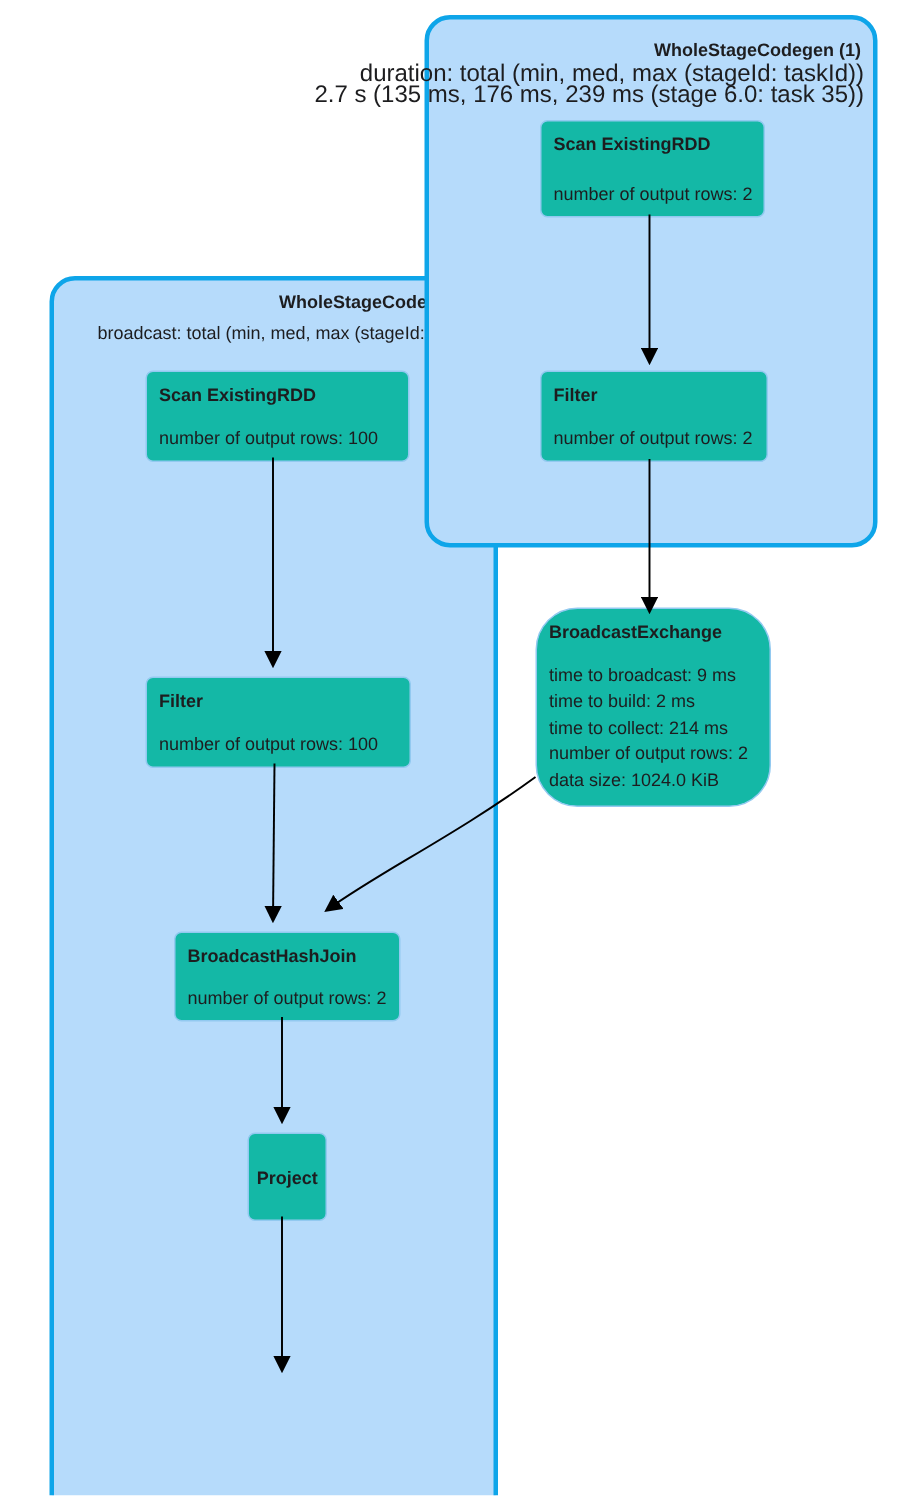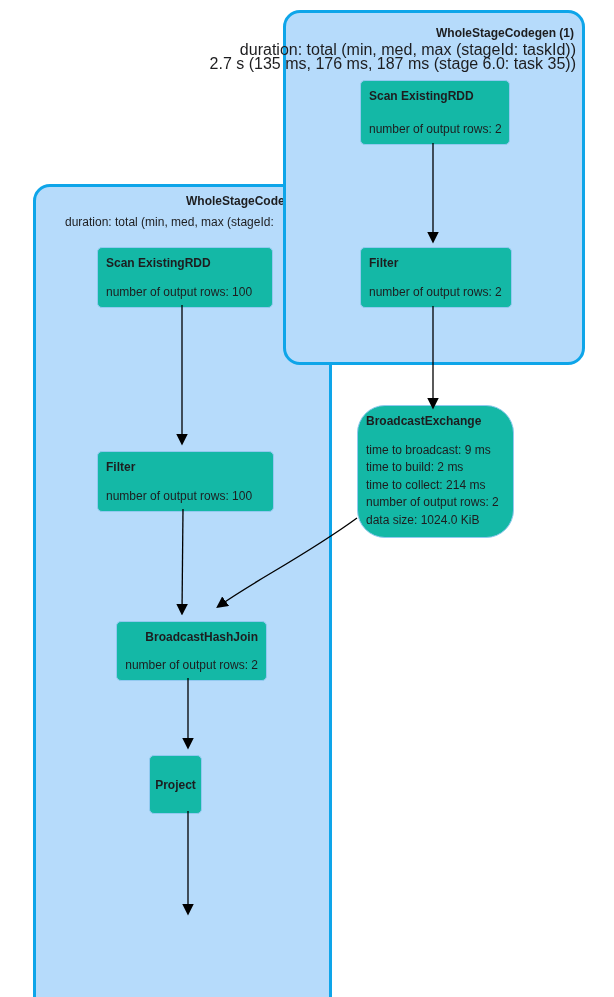--- a/index.html
+++ b/index.html
@@ -35,47 +35,47 @@
   .standalone{z-index:3;}
   #edges{position:absolute;left:0;top:0;z-index:4;pointer-events:none;}
 </style>
 </head>
 <body>
 
 <div id="canvas">
 
   <div class="cluster" id="cluster-codegen-2">
     <div class="cluster-title" style="left:150px;top:7px;">WholeStageCode</div>
-    <div class="cluster-line" style="left:29px;top:28px;">duration: total (min, med, max (stageId:</div>
+    <div class="cluster-line" style="left:29px;top:28px;">broadcast: total (min, med, max (stageId:</div>
 
     <div class="node" style="left:61px;top:60px;width:176px;height:61px;">
       <div class="node-title">Scan ExistingRDD</div>
       <div class="node-metric">number of output rows: 100</div>
     </div>
 
     <div class="node" style="left:61px;top:264px;width:177px;height:61px;">
       <div class="node-title">Filter</div>
       <div class="node-metric">number of output rows: 100</div>
     </div>
 
-    <div class="node" style="left:80px;top:434px;width:151px;height:60px;text-align:right;">
+    <div class="node" style="left:80px;top:434px;width:151px;height:60px;">
       <div class="node-title">BroadcastHashJoin</div>
       <div class="node-metric">number of output rows: 2</div>
     </div>
 
-    <div class="node centered" style="left:113px;top:568px;width:53px;height:59px;">
+    <div class="node centered" style="left:129px;top:568px;width:53px;height:59px;">
       <div class="node-title">Project</div>
     </div>
   </div>
 
   <div class="cluster" id="cluster-codegen-1">
     <div class="cluster-title" style="right:8px;top:13px;">WholeStageCodegen (1)</div>
     <div class="cluster-duration" style="right:6px;top:30px;">
       <div>duration: total (min, med, max (stageId: taskId))</div>
-      <div>2.7 s (135 ms, 176 ms, 187 ms (stage 6.0: task 35))</div>
+      <div>2.7 s (135 ms, 176 ms, 239 ms (stage 6.0: task 35))</div>
     </div>
 
     <div class="node" style="left:74px;top:67px;width:150px;height:65px;">
       <div class="node-title">Scan ExistingRDD</div>
       <div class="node-metric">number of output rows: 2</div>
     </div>
 
     <div class="node" style="left:74px;top:234px;width:152px;height:61px;">
       <div class="node-title">Filter</div>
       <div class="node-metric">number of output rows: 2</div>

